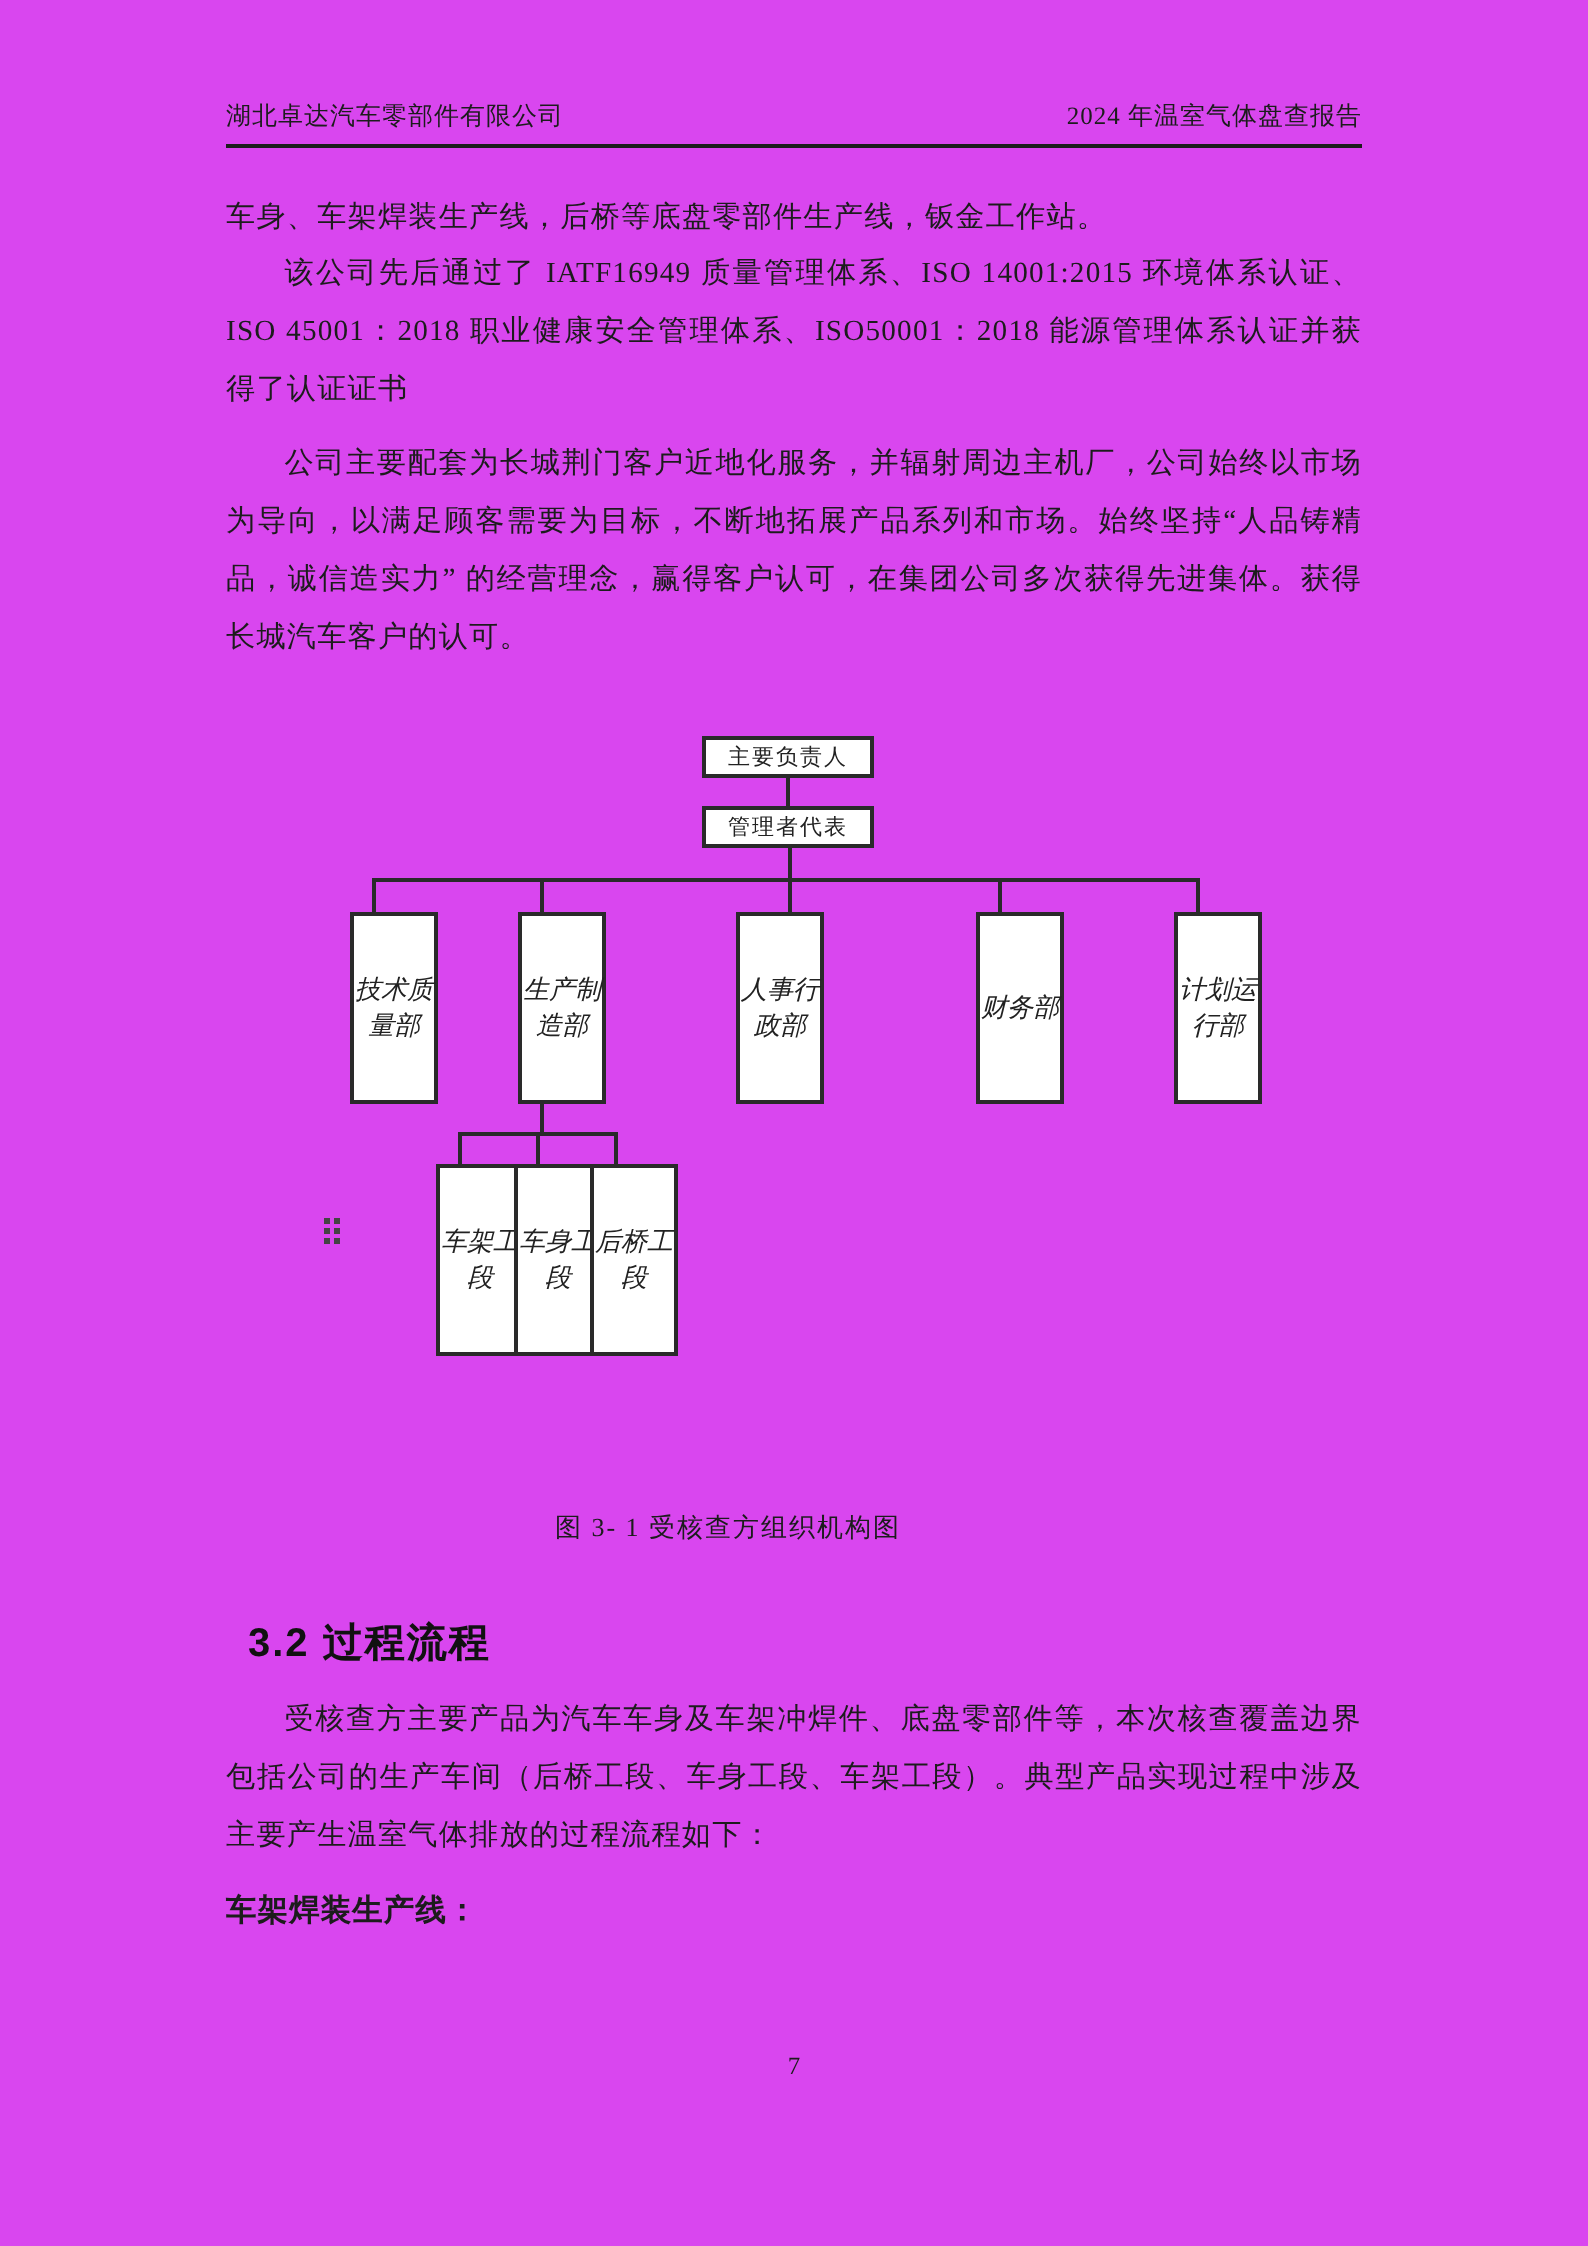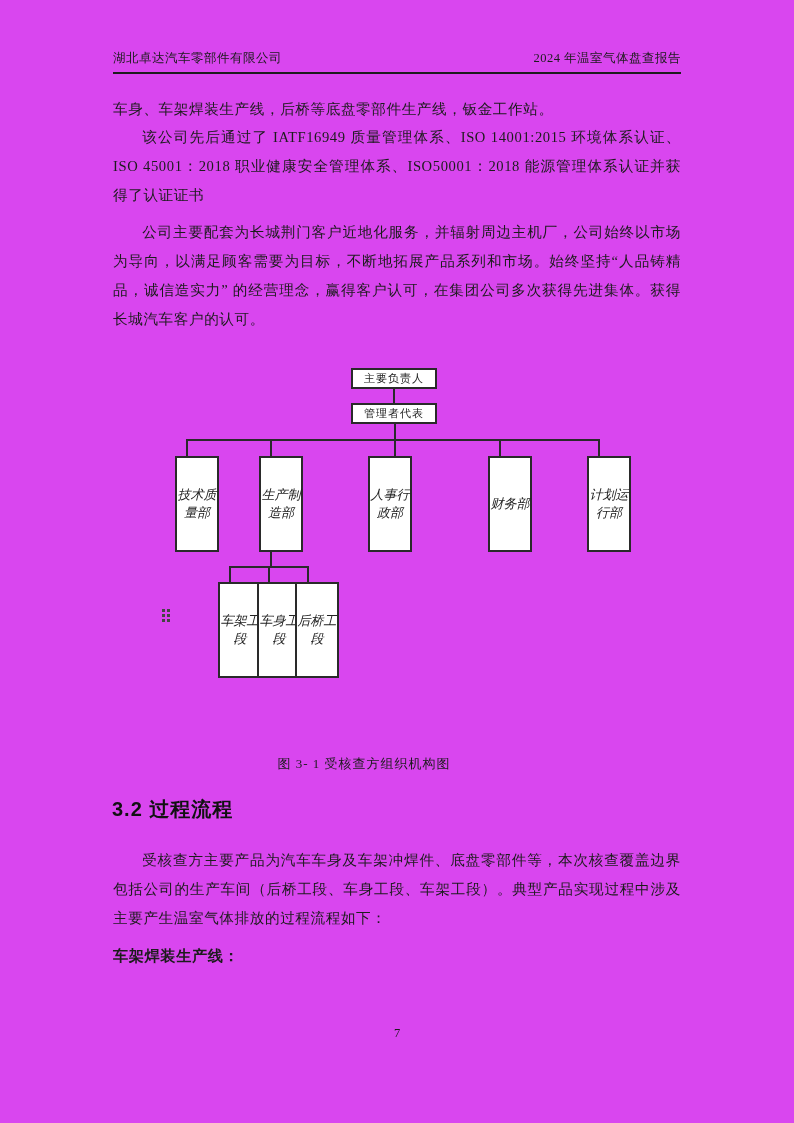--- a/index.html
+++ b/index.html
@@ -34,21 +34,21 @@
   .sp1{top:846px;}
   .subhead{top:941px;font-weight:bold;font-size:15.2px;}
   .sp2{top:988px;}
   
   .caption{
     position:absolute;left:80px;top:755px;width:568px;
     text-align:center;font-size:13px;letter-spacing:1px;margin:0;
   }
   
   .heading{
-    position:absolute;left:112px;top:796px;margin:0;
+    position:absolute;left:112px;top:796px;margin:12px;
     font-family:"Liberation Sans","DejaVu Sans",sans-serif;
     font-size:20px;font-weight:bold;letter-spacing:1px;color:#111;
   }
   
   .pagenum{
     position:absolute;left:113px;top:1026px;width:568px;
     text-align:center;font-size:12.5px;
   }
   
   .obox{

